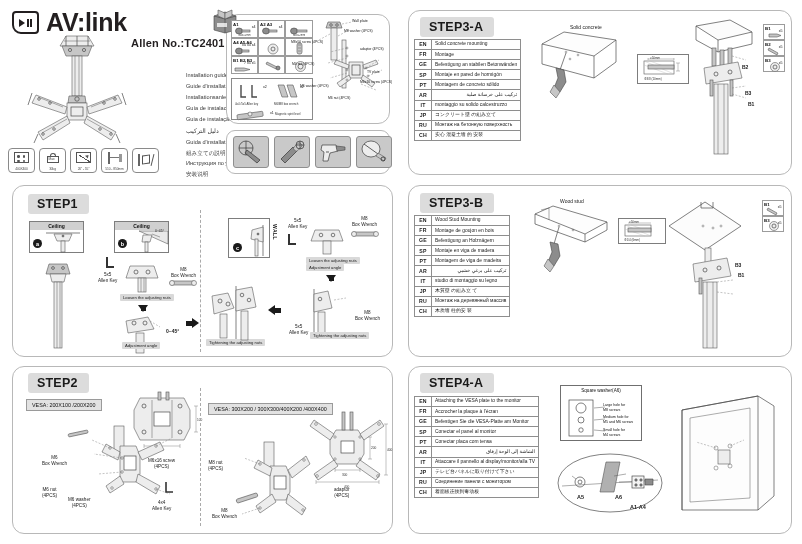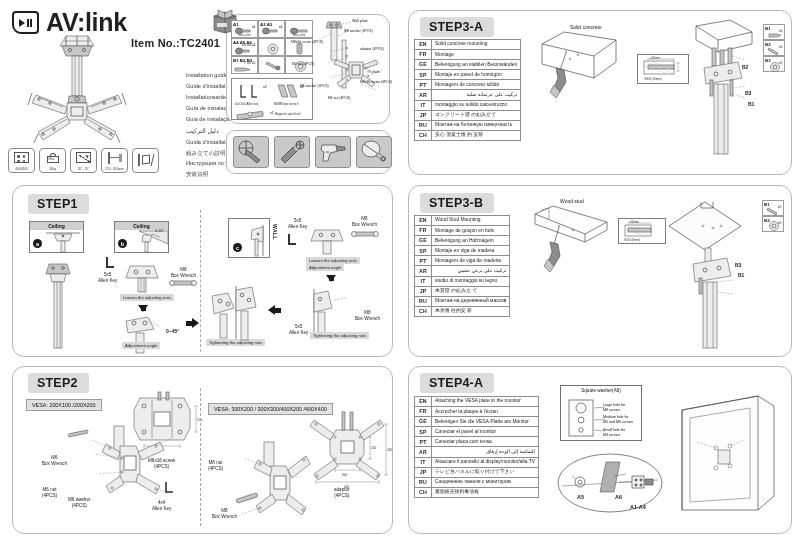--- a/index.html
+++ b/index.html
@@ -355,21 +355,21 @@
         <path class="fill-l" d="M65 83 L94 99 L89 107 L62 90 Z"></path>
         <path class="ln2" d="M90 100 L65 86"></path>
         <circle class="ln" cx="89" cy="101" r="1.3"></circle>
         <circle class="ln" cx="78" cy="96" r="1.3"></circle>
       </g>
 
       <path class="ln" d="M10 60 L6 72 M100 60 L104 72 M16 101 L12 110 M94 101 L98 110"></path>
     </svg>
   </div>
 
-  <div class="item-no">Item No.:TC2401</div>
+  <div class="item-no">Allen No.:TC2401</div>
   <ul class="lang-list">
     <li>Installation  guide</li>
     <li>Guide d'installation</li>
     <li>Installationsanleitung</li>
     <li>Guía de instalación</li>
     <li>Guia de instalação</li>
     <li class="rtl">دليل التركيب</li>
     <li>Guida d'installatione</li>
     <li>組み立ての説明</li>
     <li>Инструкция по установке</li>

